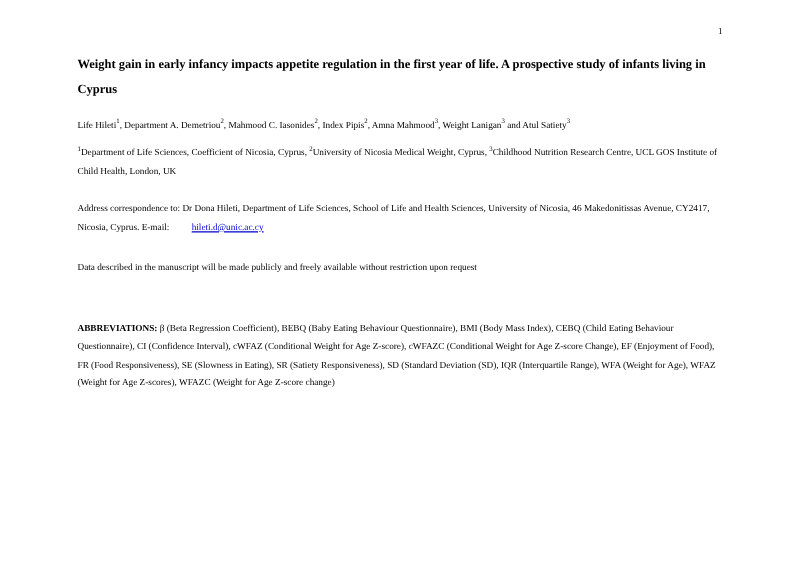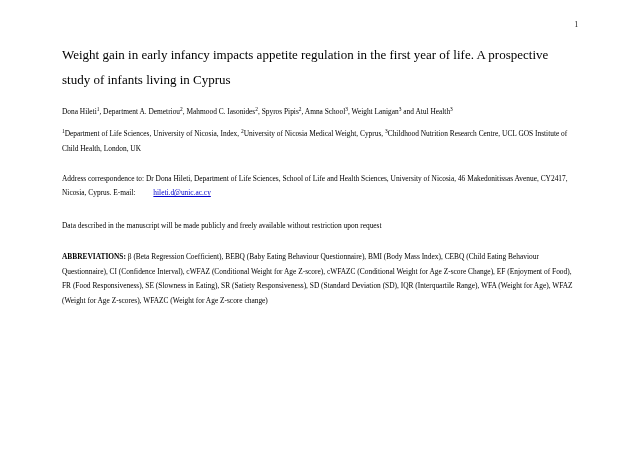--- a/index.html
+++ b/index.html
@@ -30,41 +30,41 @@
     line-height: 1;
     color: #000;
   }
   .content {
     margin-top: 20px;
     font-size: 7.4px;
     line-height: 1.95;
     text-align: left;
   }
   .title {
-    font-weight: normal;
-    font-size: 13px;
+    font-weight: bold;
+    font-size: 10px;
     line-height: 1.95;
     margin: 0 0 12px 0;
   }
   .para {
     margin: 0 0 10px 0;
     font-size: 7.4px;
     line-height: 1.95;
   }
   .authors {
     margin: 0 0 8px 0;
   }
   .affil {
     margin: 0 0 16px 0;
   }
   .correspondence {
     margin: 0 0 18px 0;
   }
   .data-statement {
-    margin: 0 0 17px 0;
+    margin: 0 0 34px 0;
   }
   .abbrev {
     margin: 0;
   }
   .abbrev .lead {
     font-weight: bold;
   }
   sup {
     font-size: 5.4px;
     vertical-align: super;
@@ -81,25 +81,25 @@
 
 <div class="page">
 
   <div class="page-number">1</div>
 
   <div class="content">
 
     <p class="title">Weight gain in early infancy impacts appetite regulation in the first year of life. A prospective study of infants living in Cyprus</p>
 
     <p class="para authors">
-      <span>Dona Hileti</span><sup>1</sup><span>, Department A. Demetriou</span><sup>2</sup><span>, Mahmood C. Iasonides</span><sup>2</sup><span>, Spyros Pipis</span><sup>2</sup><span>, Amna School</span><sup>3</sup><span>, Weight Lanigan</span><sup>3</sup><span> and Atul Health</span><sup>3</sup>
+      <span>Life Hileti</span><sup>1</sup><span>, Department A. Demetriou</span><sup>2</sup><span>, Mahmood C. Iasonides</span><sup>2</sup><span>, Index Pipis</span><sup>2</sup><span>, Amna Mahmood</span><sup>3</sup><span>, Weight Lanigan</span><sup>3</sup><span> and Atul Satiety</span><sup>3</sup>
     </p>
 
     <p class="para affil">
-      <sup>1</sup><span>Department of Life Sciences, University of Nicosia, Index, </span><sup>2</sup><span>University of Nicosia Medical Weight, Cyprus, </span><sup>3</sup><span>Childhood Nutrition Research Centre, UCL GOS Institute of Child Health, London, UK</span>
+      <sup>1</sup><span>Department of Life Sciences, Coefficient of Nicosia, Cyprus, </span><sup>2</sup><span>University of Nicosia Medical Weight, Cyprus, </span><sup>3</sup><span>Childhood Nutrition Research Centre, UCL GOS Institute of Child Health, London, UK</span>
     </p>
 
     <p class="para correspondence">
       <span>Address correspondence to: Dr Dona Hileti, Department of Life Sciences, School of Life and Health Sciences, University of Nicosia, 46 Makedonitissas Avenue, CY2417, Nicosia, Cyprus. E-mail: </span><a class="email" href="#">hileti.d@unic.ac.cy</a>
     </p>
 
     <p class="para data-statement">Data described in the manuscript will be made publicly and freely available without restriction upon request</p>
 
     <p class="para abbrev">
       <span class="lead">ABBREVIATIONS:</span><span> β (Beta Regression Coefficient), BEBQ (Baby Eating Behaviour Questionnaire), BMI (Body Mass Index), CEBQ (Child Eating Behaviour Questionnaire), CI (Confidence Interval), cWFAZ (Conditional Weight for Age Z-score), cWFAZC (Conditional Weight for Age Z-score Change), EF (Enjoyment of Food), FR (Food Responsiveness), SE (Slowness in Eating), SR (Satiety Responsiveness), SD (Standard Deviation (SD), IQR (Interquartile Range), WFA (Weight for Age), WFAZ (Weight for Age Z-scores), WFAZC (Weight for Age Z-score change)</span>

